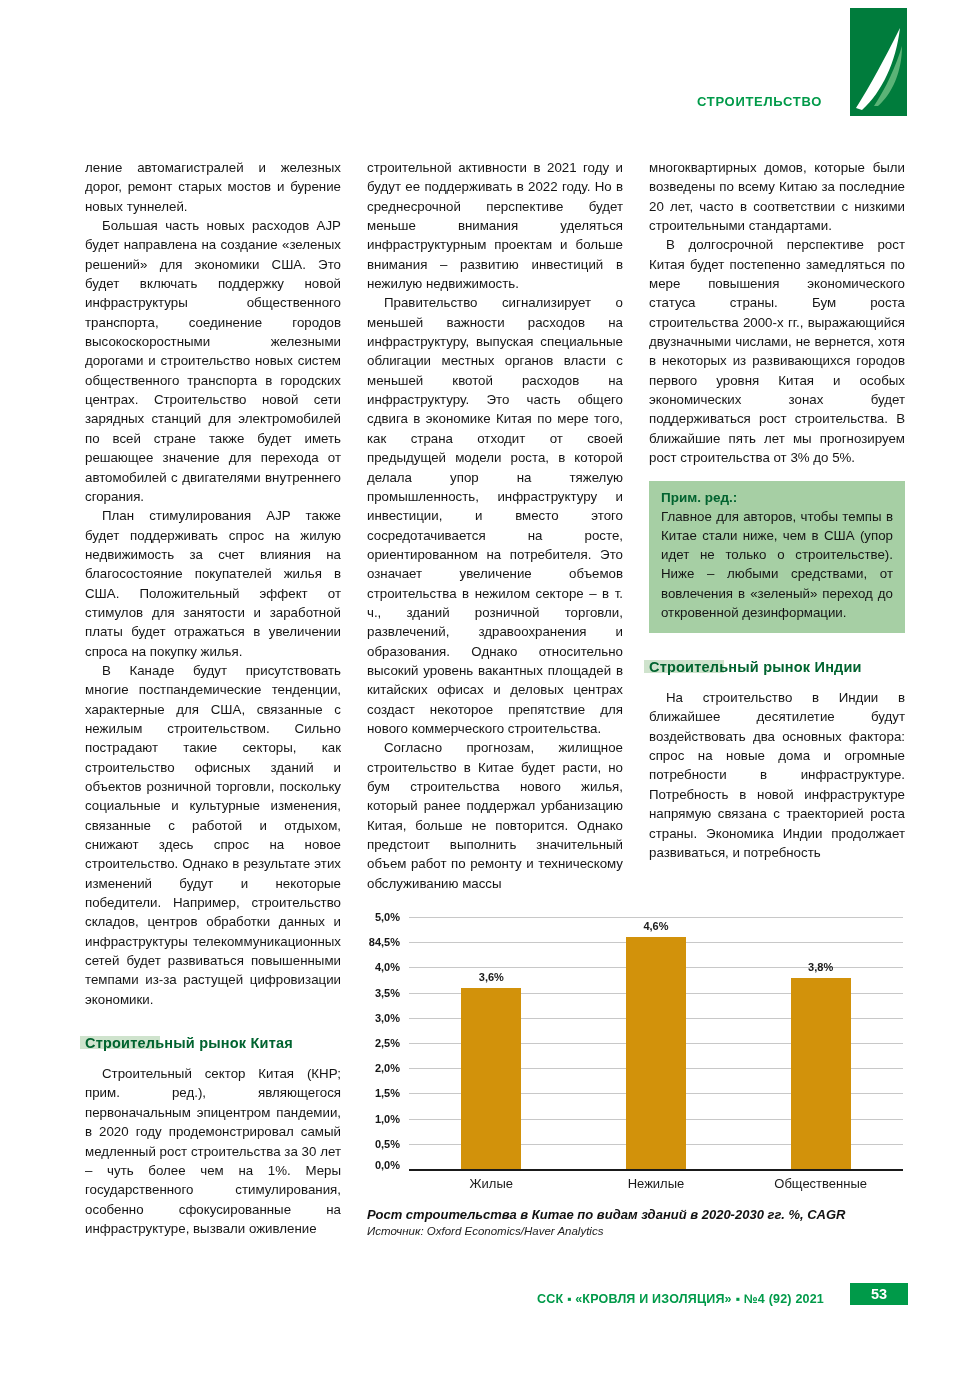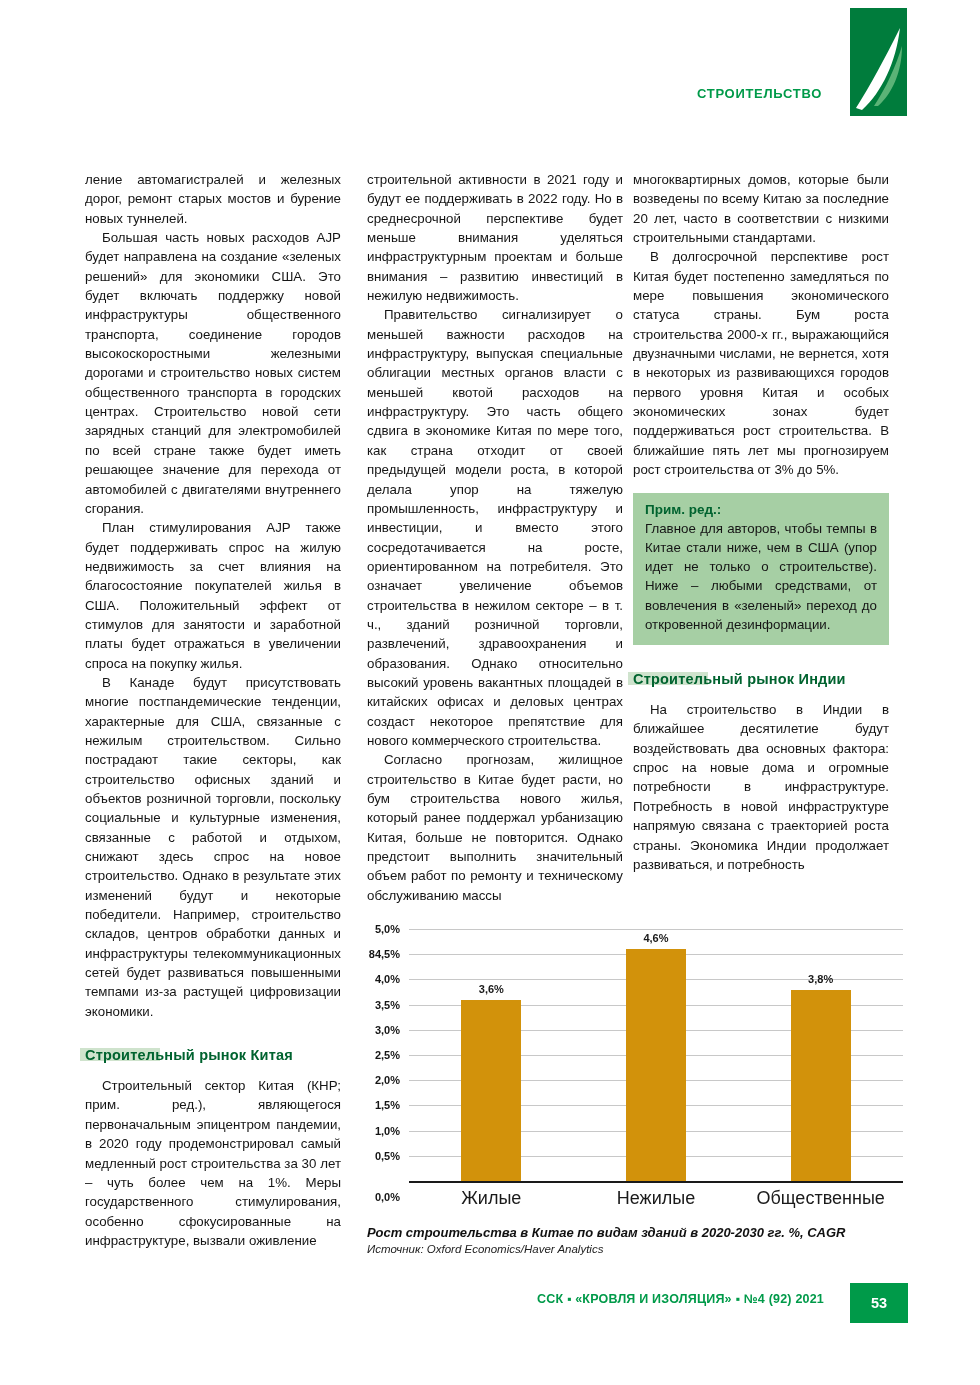--- a/index.html
+++ b/index.html
@@ -2,29 +2,29 @@
 <html lang="ru" style="--accent-green: #009A49; --dark-green: #00632F; --light-green: #cfe3cd; --note-green: #a6cfa4; --bar-orange: #D2920B;"><head>
 <meta charset="utf-8">
 <style>
   * { margin:0; padding:0; box-sizing:border-box; }
   html, body { background:#f2f2f2; }
   body { font-family:"Liberation Sans","DejaVu Sans",sans-serif; color:#151515; }
   .page { position:relative; width:980px; height:1385px; background:#ffffff; margin:0 auto; overflow:hidden; }
 
   
   .brand-logo { position:absolute; top:8px; right:73px; width:57px; height:108px; }
-  .kicker { position:absolute; top:86px; right:158px; font-size:13px; font-weight:bold;
+  .kicker { position:absolute; top:94px; right:158px; font-size:13px; font-weight:bold;
             letter-spacing:0.7px; color:var(--accent-green,#009A49); }
 
   
-  .content { position:absolute; top:158px; left:85px; width:820px;margin-top:12px; }
+  .content { position:absolute; top:158px; left:85px; width:820px; }
   .cols { display:flex; gap:26px; align-items:flex-start; }
   .col { width:256px; }
   .right-region { width:538px; }
-  .cols2 { display:flex; gap:10px; align-items:flex-start; }
+  .cols2 { display:flex; gap:26px; align-items:flex-start; }
   p.para { font-size:13.3px; line-height:1.455; text-align:justify; hyphens:auto; -webkit-hyphens:auto; }
   p.ind { text-indent:17px; }
 
   .section-heading { position:relative; font-size:14.5px; font-weight:bold;
                      color:var(--dark-green,#00632F); margin:26px 0 13px; letter-spacing:0.2px; }
   .section-heading .hl { position:absolute; left:-5px; top:1px; width:80px; height:13px;
                          background:var(--light-green,#cfe3cd); }
   .section-heading .ht { position:relative; }
 
   .note { background:var(--note-green,#a6cfa4); padding:9px 12px 11px; margin:13px 0 15px; }
@@ -39,28 +39,28 @@
   .chart-plot { position:relative; flex:1; height:252px; }
   .gridline { position:absolute; left:0; right:0; height:1px; background:#c8c8c8; }
   .axisline { background:#1a1a1a; height:2px; }
   .chart-bars { position:absolute; left:0; right:0; top:0; bottom:0; display:flex; align-items:flex-end; }
   .bar-cell { width:33.333%; display:flex; justify-content:center; }
   .bar { width:60px; position:relative; }
   .bar-value { position:absolute; top:-17px; left:-20px; right:-20px; text-align:center; font-size:11px; font-weight:bold; color:#1a1a1a; }
   .chart-xlabels-row { display:flex; }
   .chart-x-spacer { width:42px; flex:none; }
   .chart-xlabels { flex:1; display:flex; }
-  .xlabel { width:33.333%; text-align:center; font-size:18px; padding-top:7px; color:#1a1a1a; }
+  .xlabel { width:33.333%; text-align:center; font-size:13px; padding-top:7px; color:#1a1a1a; }
   .chart-title { font-weight:bold; font-size:13px; margin-top:16px; color:#111;font-style:italic; }
   .chart-source { font-style:italic; font-size:11.5px; margin-top:3px; color:#222; }
 
   
   .footer-line { position:absolute; top:1292px; right:156px; font-size:12.5px; font-weight:bold;
                  color:var(--accent-green,#009A49); letter-spacing:0.2px; }
-  .page-num { position:absolute; top:1283px; right:72px; width:58px; height:40px;
+  .page-num { position:absolute; top:1283px; right:72px; width:58px; height:22px;
               background:var(--accent-green,#009A49); color:#fff; font-weight:bold; font-size:14.5px;
               display:flex; align-items:center; justify-content:center; }
 </style>
 </head>
 <body>
 
 <div class="page">
 
   <div class="brand-logo">
     <svg width="57" height="108" viewBox="0 0 57 108">
@@ -117,21 +117,21 @@
                 <div class="ytick" style="top: 0px;">5,0%</div>
                 <div class="ytick" style="top: 25.2px;">84,5%</div>
                 <div class="ytick" style="top: 50.4px;">4,0%</div>
                 <div class="ytick" style="top: 75.6px;">3,5%</div>
                 <div class="ytick" style="top: 100.8px;">3,0%</div>
                 <div class="ytick" style="top: 126px;">2,5%</div>
                 <div class="ytick" style="top: 151.2px;">2,0%</div>
                 <div class="ytick" style="top: 176.4px;">1,5%</div>
                 <div class="ytick" style="top: 201.6px;">1,0%</div>
                 <div class="ytick" style="top: 226.8px;">0,5%</div>
-                <div class="ytick" style="top: 268px;">0,0%</div>
+                <div class="ytick" style="top: 248px;">0,0%</div>
               </div>
             <div class="chart-plot">
               <div class="chart-grid">
                   <div class="gridline" style="top: 0px;"></div>
                   <div class="gridline" style="top: 25.2px;"></div>
                   <div class="gridline" style="top: 50.4px;"></div>
                   <div class="gridline" style="top: 75.6px;"></div>
                   <div class="gridline" style="top: 100.8px;"></div>
                   <div class="gridline" style="top: 126px;"></div>
                   <div class="gridline" style="top: 151.2px;"></div>

